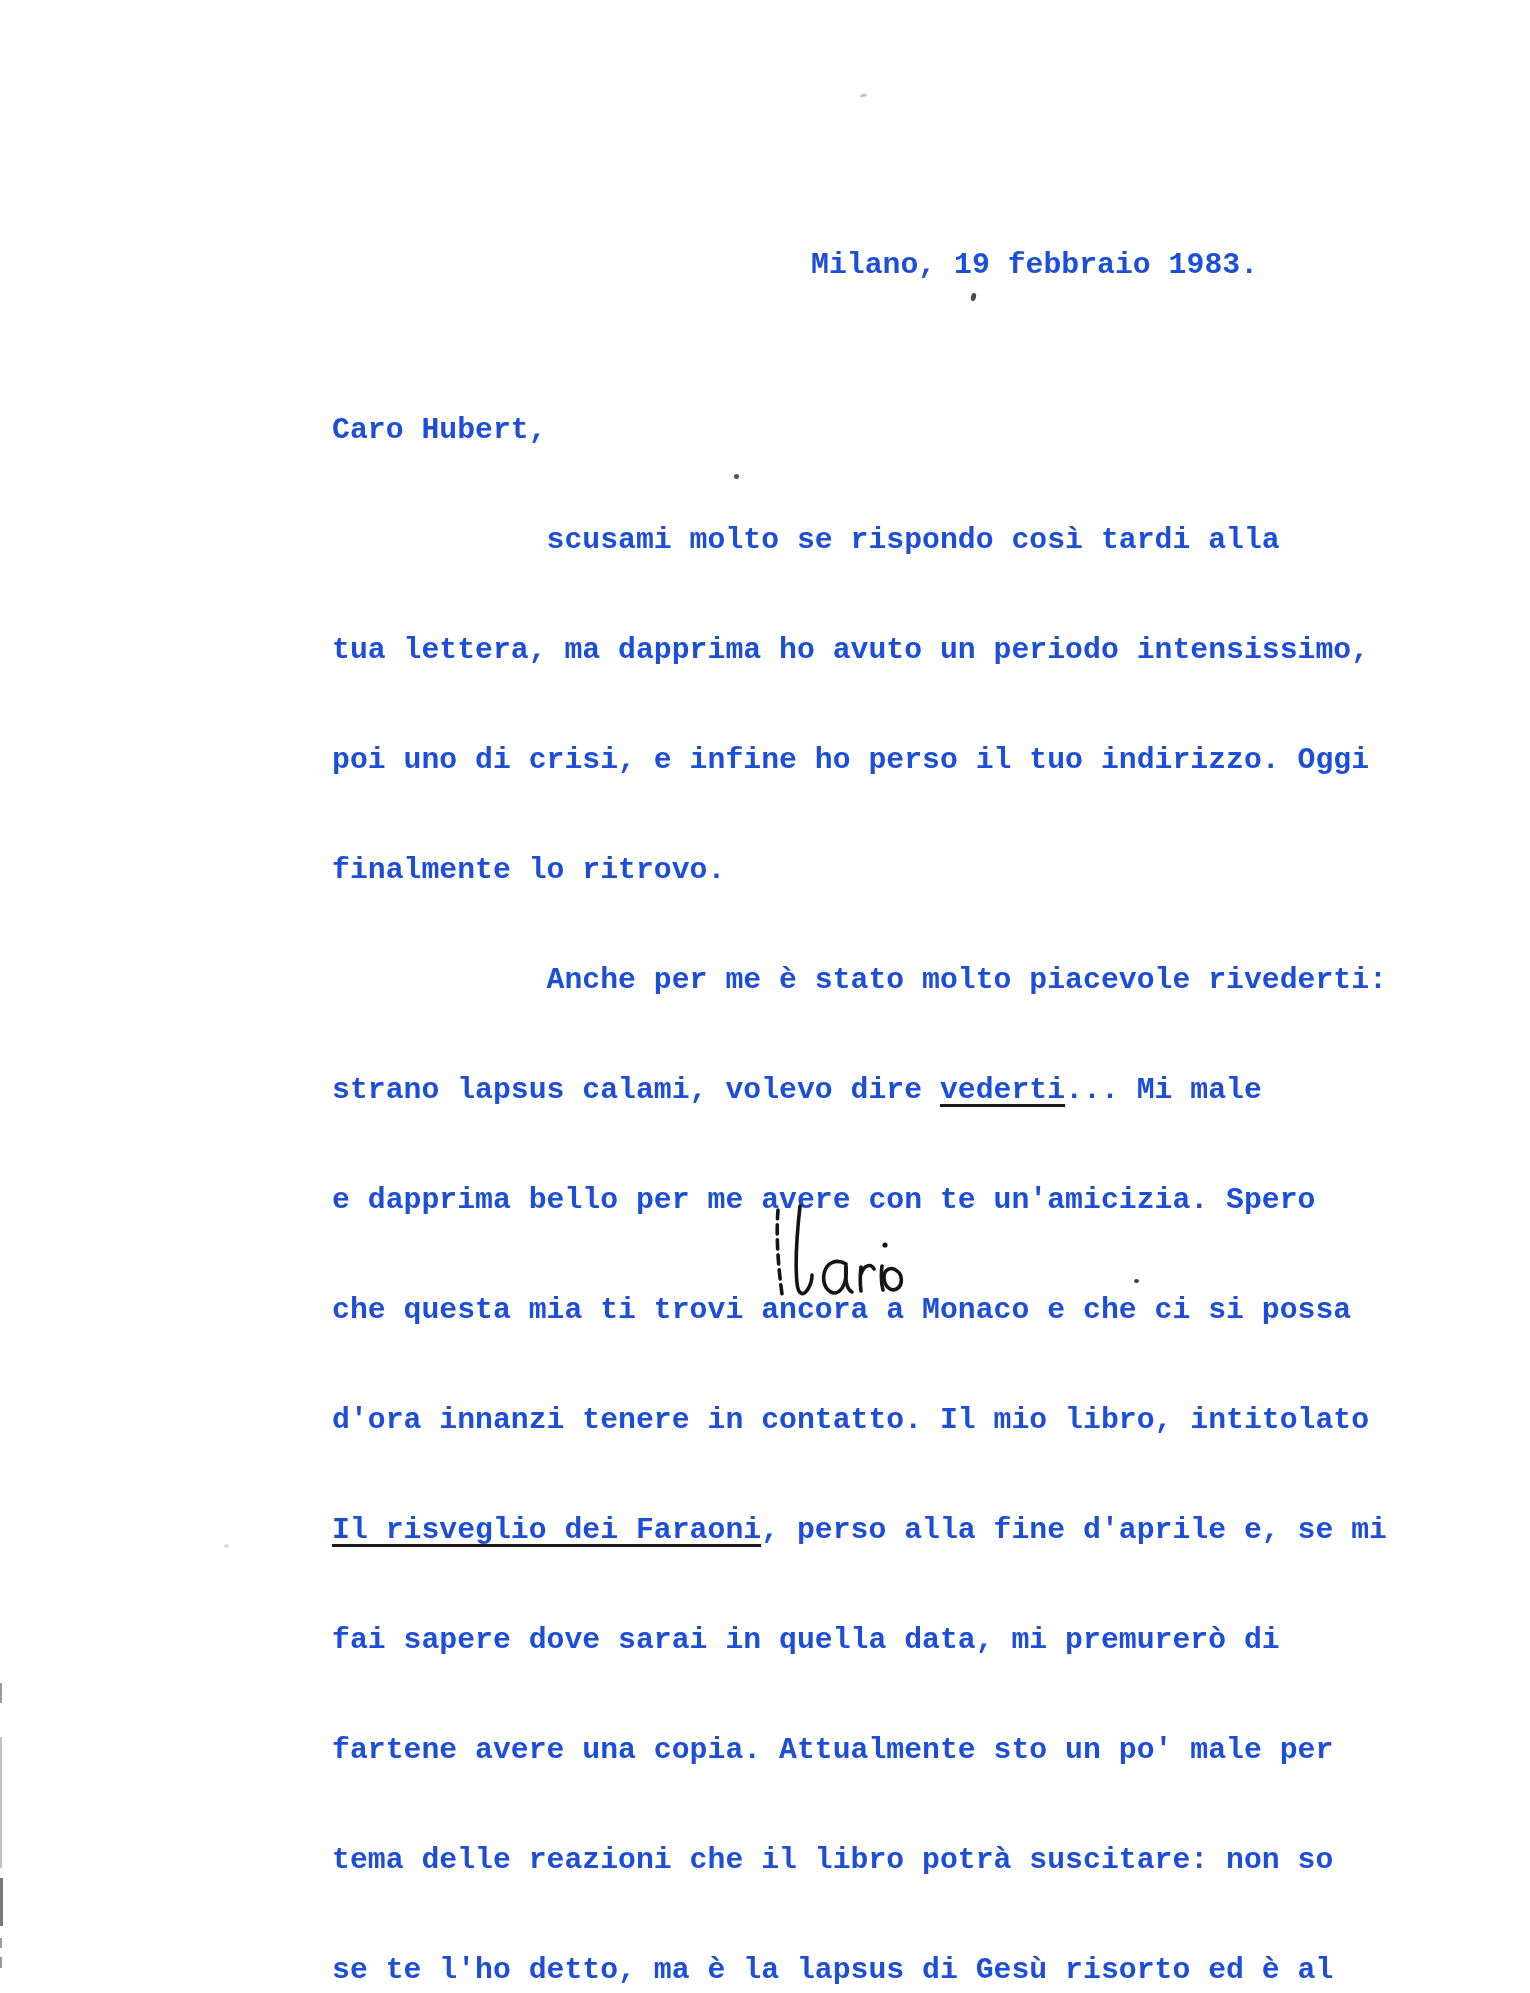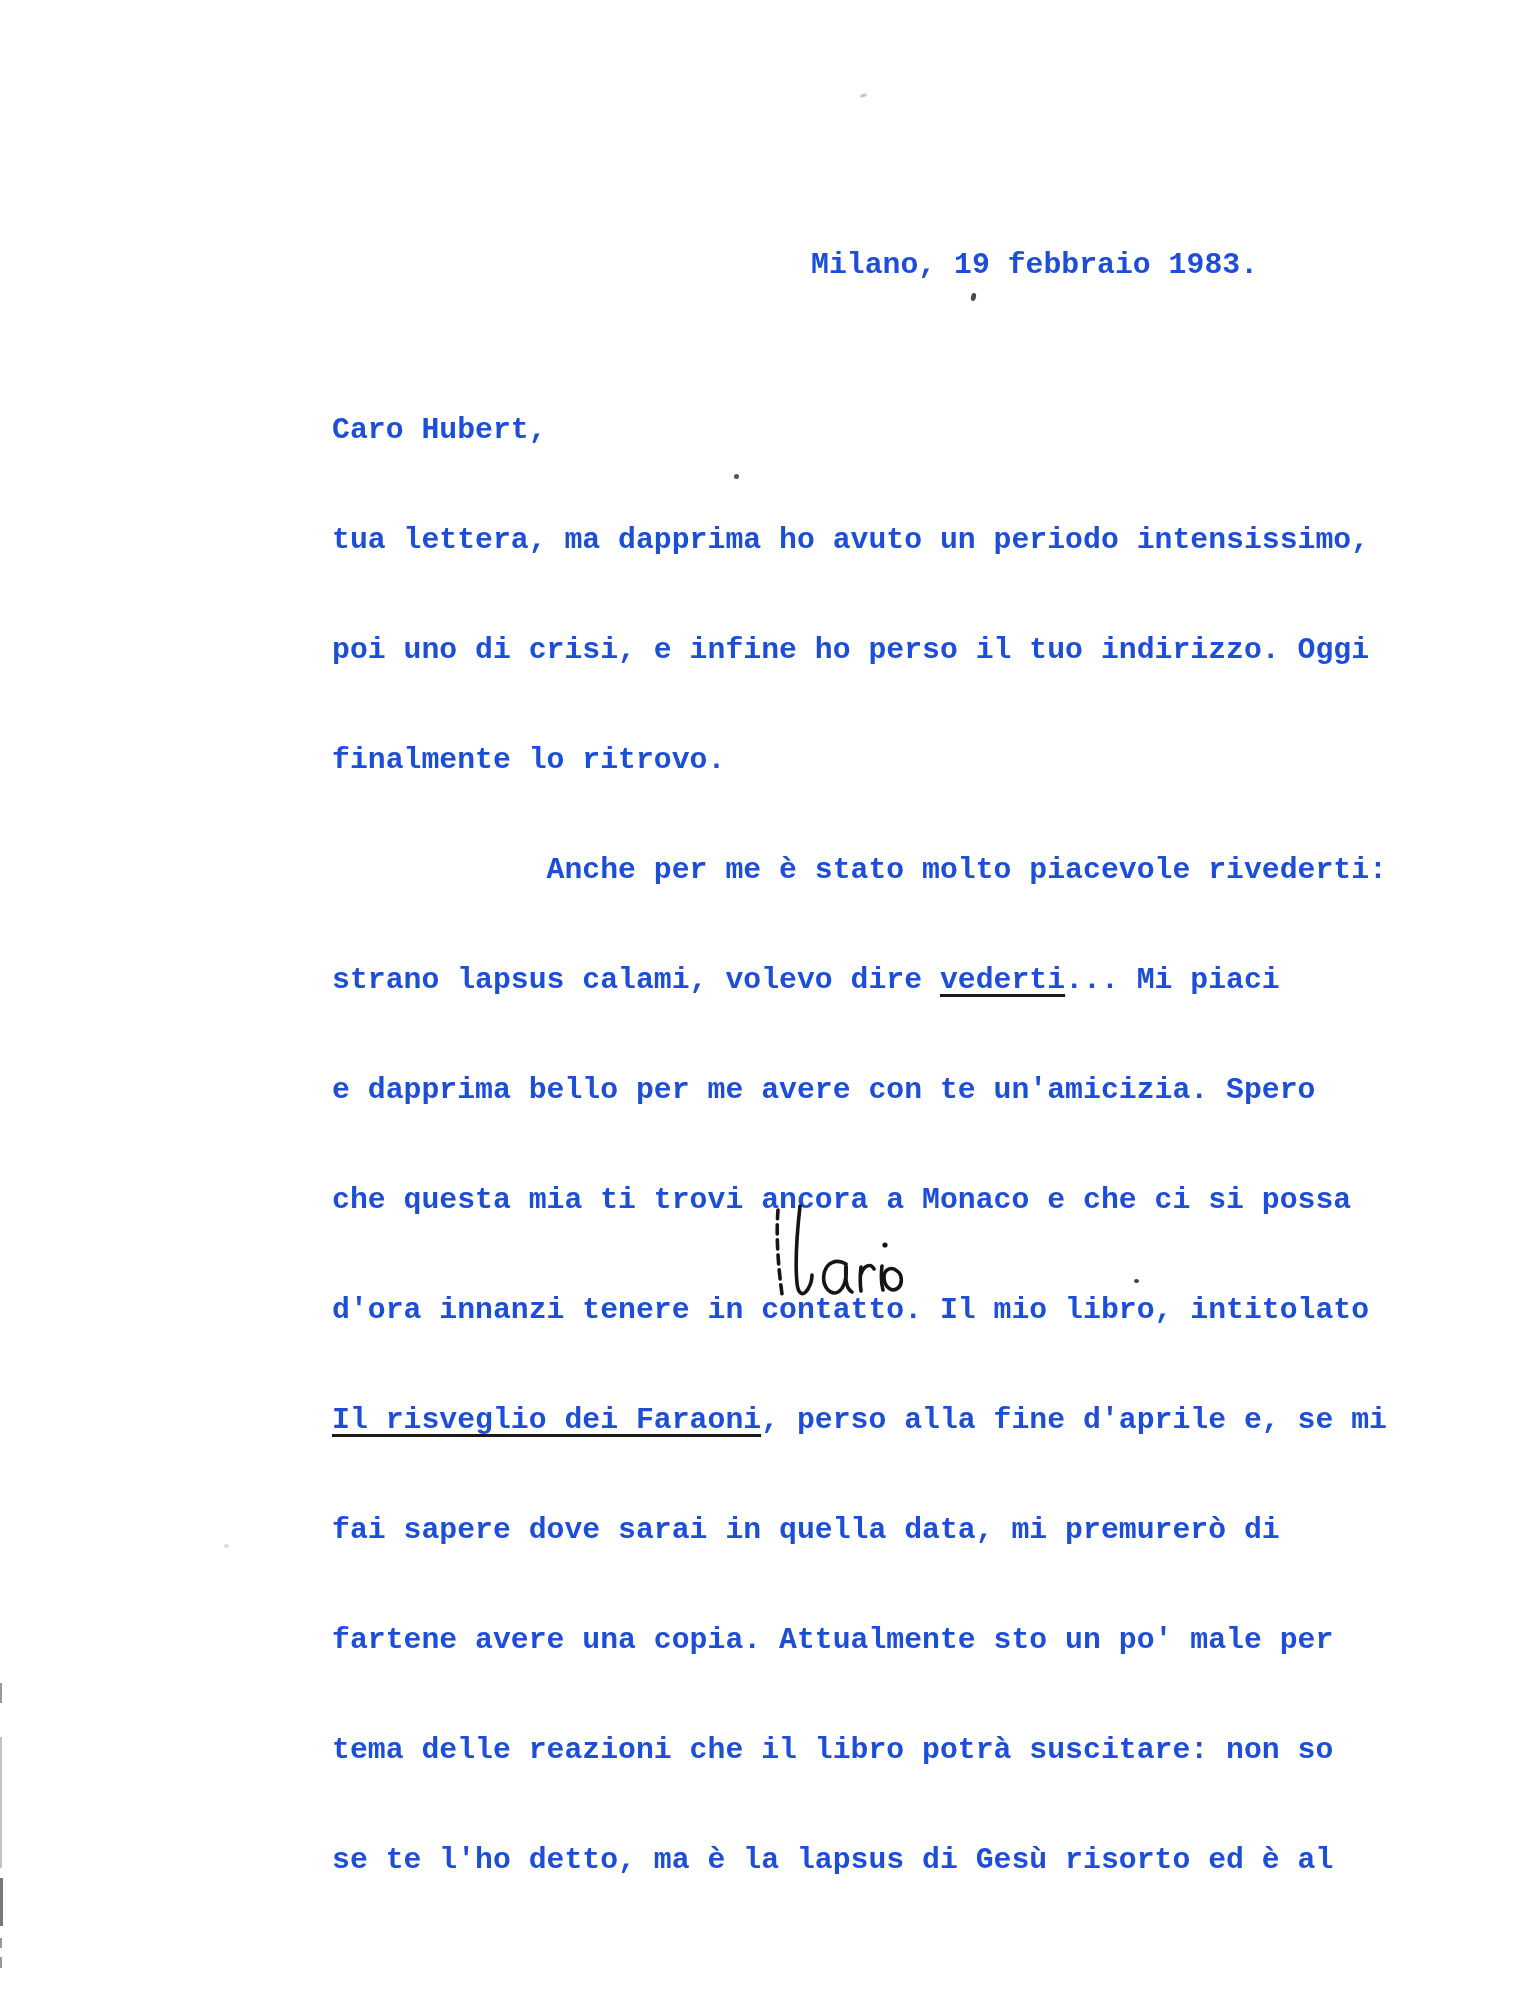--- a/index.html
+++ b/index.html
@@ -61,25 +61,26 @@
 </style>
 </head>
 <body>
 
 <div class="page">
 
   <div class="typewriter dateline">Milano, 19 febbraio 1983.</div>
 
   <div class="typewriter letter-body">
     <div class="line">Caro Hubert,</div>
+    <div class="line">            scusami molto se rispondo così tardi alla</div>
     <div class="line">tua lettera, ma dapprima ho avuto un periodo intensissimo,</div>
     <div class="line">poi uno di crisi, e infine ho perso il tuo indirizzo. Oggi</div>
     <div class="line">finalmente lo ritrovo.</div>
     <div class="line">            Anche per me è stato molto piacevole rivederti:</div>
-    <div class="line"><span>strano lapsus calami, volevo dire </span><span class="u">vederti</span><span>... Mi piaci</span></div>
+    <div class="line"><span>strano lapsus calami, volevo dire </span><span class="u">vederti</span><span>... Mi male</span></div>
     <div class="line">e dapprima bello per me avere con te un'amicizia. Spero</div>
     <div class="line">che questa mia ti trovi ancora a Monaco e che ci si possa</div>
     <div class="line">d'ora innanzi tenere in contatto. Il mio libro, intitolato</div>
     <div class="line"><span class="u">Il risveglio dei Faraoni</span><span>, perso alla fine d'aprile e, se mi</span></div>
     <div class="line">fai sapere dove sarai in quella data, mi premurerò di</div>
     <div class="line">fartene avere una copia. Attualmente sto un po' male per</div>
     <div class="line">tema delle reazioni che il libro potrà suscitare: non so</div>
     <div class="line">se te l'ho detto, ma è la lapsus di Gesù risorto ed è al</div>
     
     

